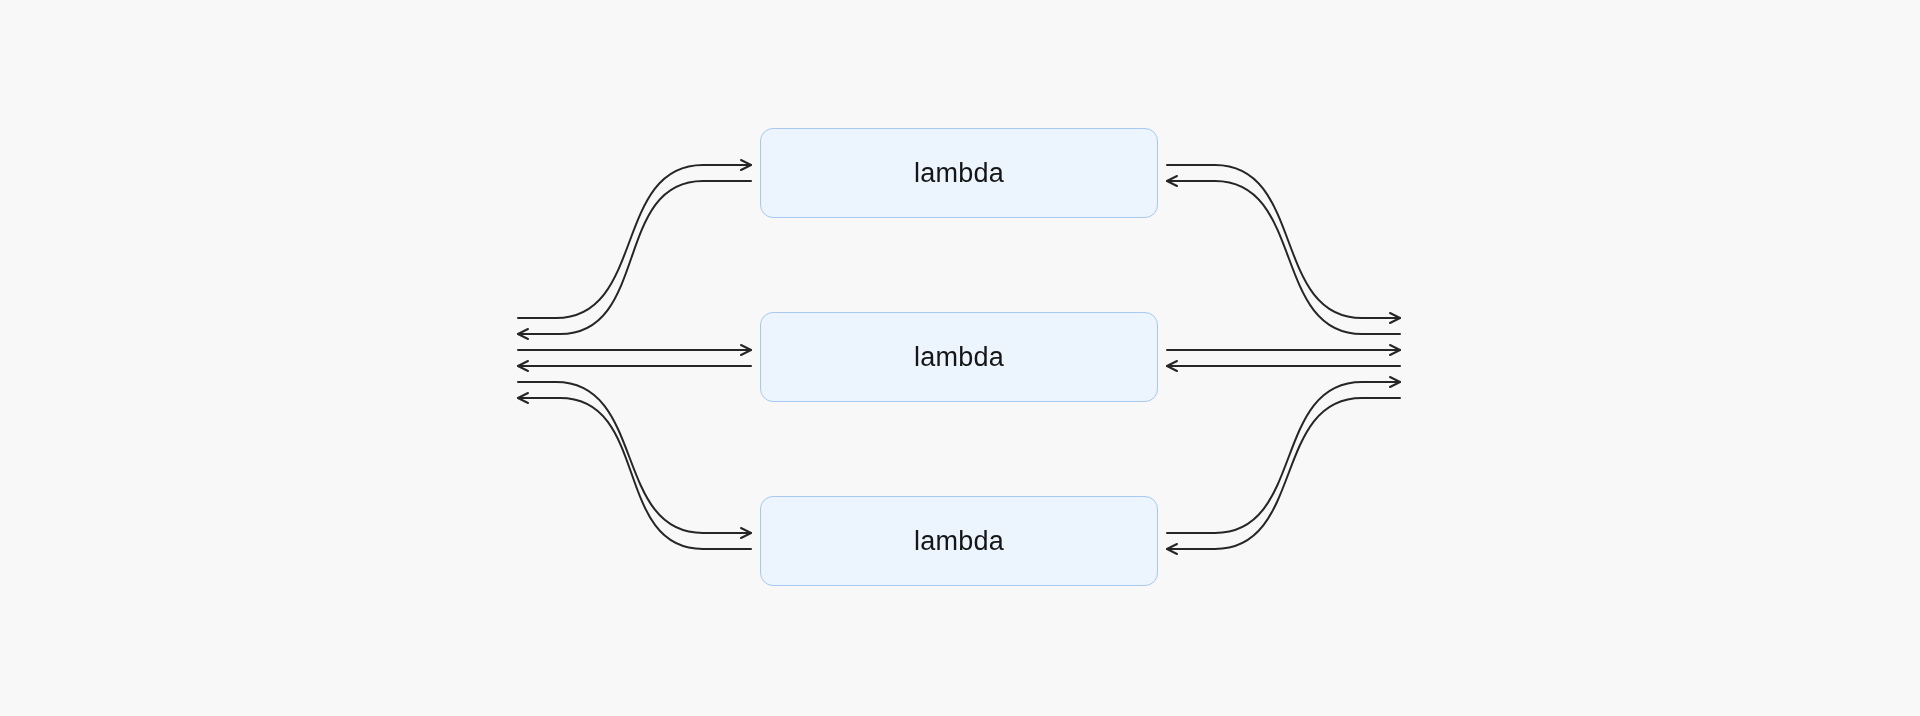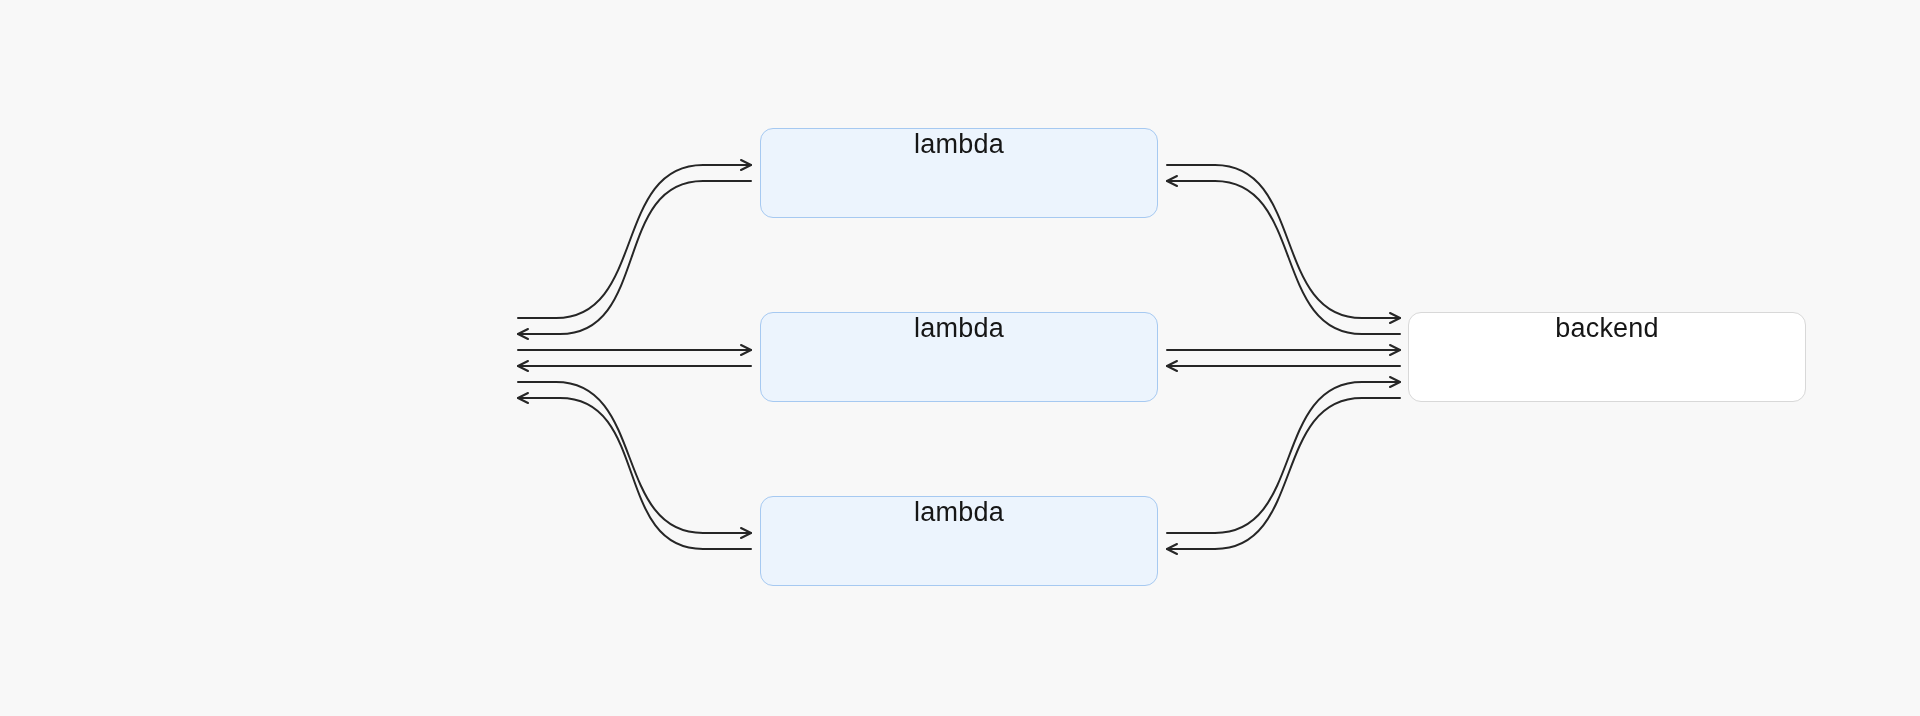--- a/index.html
+++ b/index.html
@@ -28,21 +28,21 @@
     stroke-width: 2;
     stroke-linecap: round;
   }
   .node {
     position: absolute;
     width: 398px;
     height: 90px;
     box-sizing: border-box;
     border-radius: 13px;
     display: flex;
-    align-items: flex-start;
+    align-items: center;
     justify-content: center;
     font-size: 27px;
     font-weight: 400;
     color: #161616;
     letter-spacing: 0.2px;
   }
   .node.plain {
     background: #ffffff;
     border: 1.5px solid #d8d8d8;
   }
@@ -91,17 +91,14 @@
   </div>
 
   <div class="node lambda node-lambda-middle">
     <span>lambda</span>
   </div>
 
   <div class="node lambda node-lambda-bottom">
     <span>lambda</span>
   </div>
 
-  <div class="node plain node-backend">
-    <span>backend</span>
-  </div>
 
 </div>
 
 </body></html>

